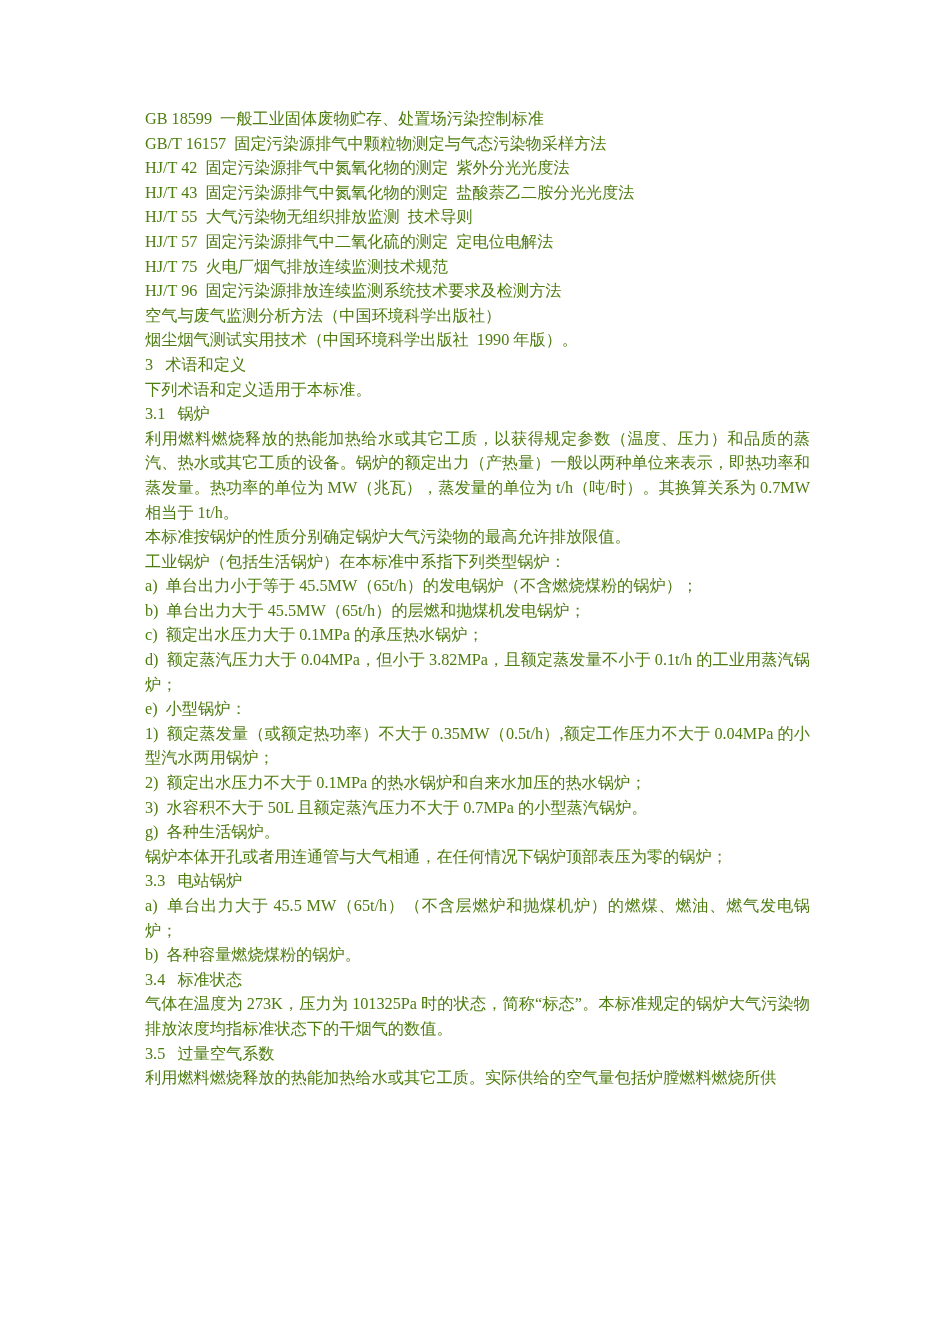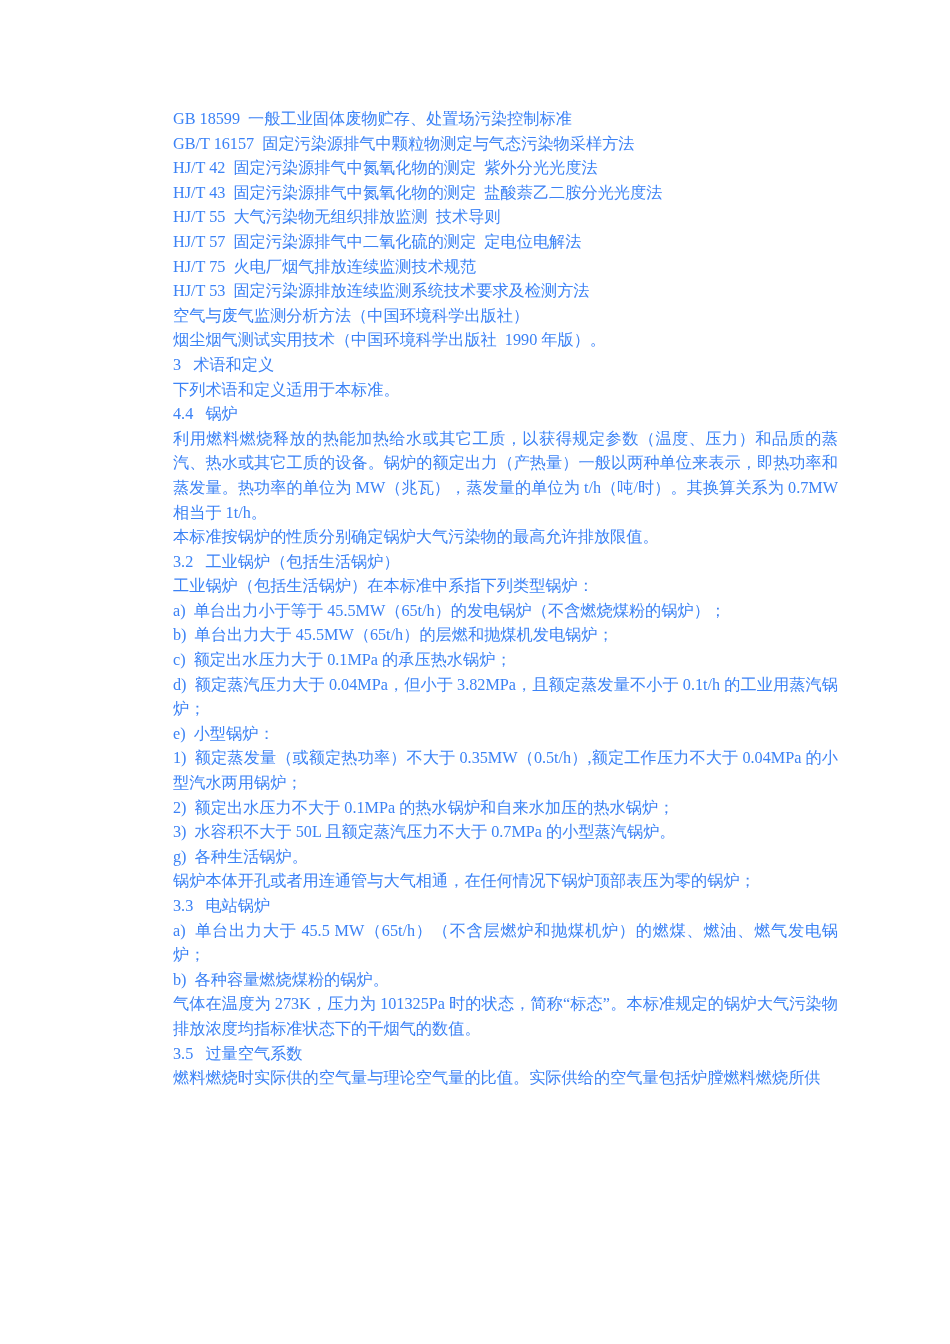--- a/index.html
+++ b/index.html
@@ -52,56 +52,56 @@
     text-indent: 0;
   }
   .nowrap-item {
     white-space: pre;
   }
 </style>
 </head>
 <body>
 
 <div class="page" style="background: rgb(255, 255, 255);">
-  <div class="doc-body" style="color: #3b82f6; margin-left: 28px;">
+  <div class="doc-body" style="color: #4d7c0f;">
 
     <p class="line ref-line">GB 18599  一般工业固体废物贮存、处置场污染控制标准</p>
     <p class="line ref-line">GB/T 16157  固定污染源排气中颗粒物测定与气态污染物采样方法</p>
     <p class="line ref-line">HJ/T 42  固定污染源排气中氮氧化物的测定  紫外分光光度法</p>
     <p class="line ref-line">HJ/T 43  固定污染源排气中氮氧化物的测定  盐酸萘乙二胺分光光度法</p>
     <p class="line ref-line">HJ/T 55  大气污染物无组织排放监测  技术导则</p>
     <p class="line ref-line">HJ/T 57  固定污染源排气中二氧化硫的测定  定电位电解法</p>
     <p class="line ref-line">HJ/T 75  火电厂烟气排放连续监测技术规范</p>
-    <p class="line ref-line">HJ/T 53  固定污染源排放连续监测系统技术要求及检测方法</p>
+    <p class="line ref-line">HJ/T 96  固定污染源排放连续监测系统技术要求及检测方法</p>
     <p class="line ref-line">空气与废气监测分析方法（中国环境科学出版社）</p>
     <p class="line ref-line">烟尘烟气测试实用技术（中国环境科学出版社  1990 年版）。</p>
 
     <p class="line heading">3   术语和定义</p>
     <p class="line para">下列术语和定义适用于本标准。</p>
 
-    <p class="line heading">4.4   锅炉</p>
+    <p class="line heading">3.1   锅炉</p>
     <p class="line para">利用燃料燃烧释放的热能加热给水或其它工质，以获得规定参数（温度、压力）和品质的蒸汽、热水或其它工质的设备。锅炉的额定出力（产热量）一般以两种单位来表示，即热功率和蒸发量。热功率的单位为 MW（兆瓦），蒸发量的单位为 t/h（吨/时）。其换算关系为 0.7MW 相当于 1t/h。</p>
     <p class="line para">本标准按锅炉的性质分别确定锅炉大气污染物的最高允许排放限值。</p>
 
-    <p class="line heading">3.2   工业锅炉（包括生活锅炉）</p>
     <p class="line para">工业锅炉（包括生活锅炉）在本标准中系指下列类型锅炉：</p>
     <p class="line list-item nowrap-item">a)  单台出力小于等于 45.5MW（65t/h）的发电锅炉（不含燃烧煤粉的锅炉）；</p>
     <p class="line list-item nowrap-item">b)  单台出力大于 45.5MW（65t/h）的层燃和抛煤机发电锅炉；</p>
     <p class="line list-item nowrap-item">c)  额定出水压力大于 0.1MPa 的承压热水锅炉；</p>
     <p class="line list-item">d)  额定蒸汽压力大于 0.04MPa，但小于 3.82MPa，且额定蒸发量不小于 0.1t/h 的工业用蒸汽锅炉；</p>
     <p class="line list-item nowrap-item">e)  小型锅炉：</p>
     <p class="line list-item">1)  额定蒸发量（或额定热功率）不大于 0.35MW（0.5t/h）,额定工作压力不大于 0.04MPa 的小型汽水两用锅炉；</p>
     <p class="line list-item nowrap-item">2)  额定出水压力不大于 0.1MPa 的热水锅炉和自来水加压的热水锅炉；</p>
     <p class="line list-item nowrap-item">3)  水容积不大于 50L 且额定蒸汽压力不大于 0.7MPa 的小型蒸汽锅炉。</p>
     <p class="line list-item nowrap-item">g)  各种生活锅炉。</p>
     <p class="line para nowrap-item">锅炉本体开孔或者用连通管与大气相通，在任何情况下锅炉顶部表压为零的锅炉；</p>
 
     <p class="line heading">3.3   电站锅炉</p>
     <p class="line list-item">a)  单台出力大于 45.5 MW（65t/h）（不含层燃炉和抛煤机炉）的燃煤、燃油、燃气发电锅炉；</p>
     <p class="line list-item nowrap-item">b)  各种容量燃烧煤粉的锅炉。</p>
 
+    <p class="line heading">3.4   标准状态</p>
     <p class="line para">气体在温度为 273K，压力为 101325Pa 时的状态，简称“标态”。本标准规定的锅炉大气污染物排放浓度均指标准状态下的干烟气的数值。</p>
 
     <p class="line heading">3.5   过量空气系数</p>
-    <p class="line para">燃料燃烧时实际供的空气量与理论空气量的比值。实际供给的空气量包括炉膛燃料燃烧所供</p>
+    <p class="line para">利用燃料燃烧释放的热能加热给水或其它工质。实际供给的空气量包括炉膛燃料燃烧所供</p>
 
   </div>
 </div>
 
 </body></html>

